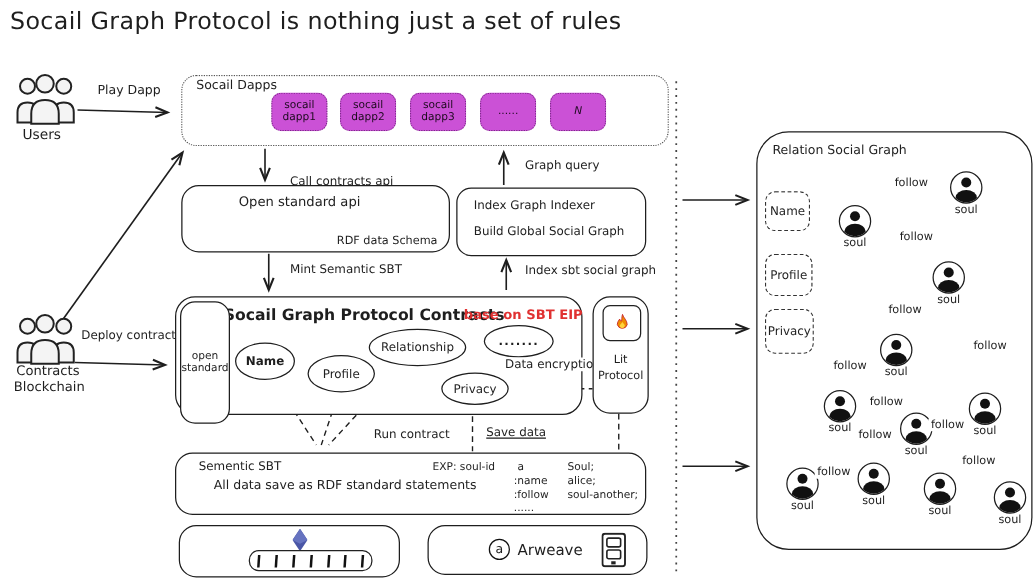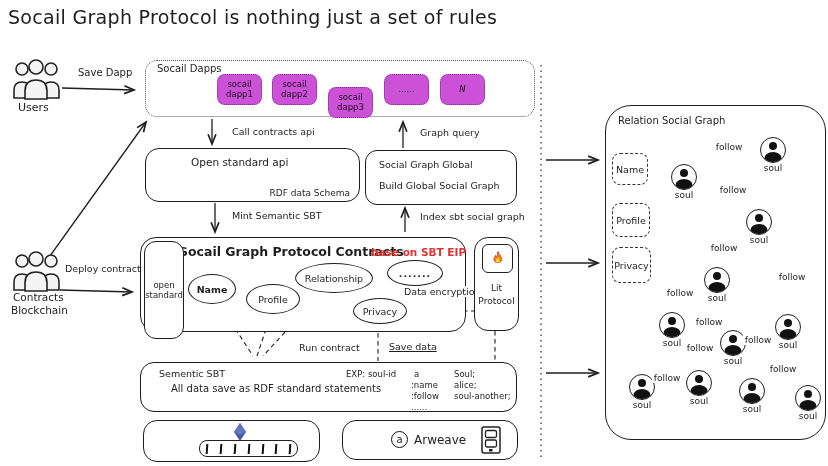--- a/index.html
+++ b/index.html
@@ -92,56 +92,56 @@
     <g fill="#f4f4f4" stroke="#222" stroke-width="1.6">
       <circle cx="12" cy="11" r="6"></circle>
         <path d="M4 40 L4 32 Q4 24 12 24 Q20 24 20 32 L20 40 Z"></path>
       <circle cx="41" cy="11" r="6"></circle>
         <path d="M33 40 L33 32 Q33 24 41 24 Q49 24 49 32 L49 40 Z"></path>
       <circle cx="26" cy="9" r="7"></circle>
         <path d="M15 41 L15 33 Q15 22 26 22 Q37 22 37 33 L37 41 Z"></path>
     </g>
   </svg>
   <div class="lbl" style="left:18px;top:101px;font-size:11px;">Users</div>
-  <div class="lbl" style="left:78px;top:67px;font-size:10px;">Save Dapp</div>
+  <div class="lbl" style="left:78px;top:67px;font-size:10px;">Play Dapp</div>
 
   <svg class="overlay" style="left:10px;top:250px;z-index:2" width="52" height="42" viewBox="0 0 52 42">
     <g fill="#f4f4f4" stroke="#222" stroke-width="1.6">
       <circle cx="12" cy="11" r="6"></circle>
         <path d="M4 40 L4 32 Q4 24 12 24 Q20 24 20 32 L20 40 Z"></path>
       <circle cx="41" cy="11" r="6"></circle>
         <path d="M33 40 L33 32 Q33 24 41 24 Q49 24 49 32 L49 40 Z"></path>
       <circle cx="26" cy="9" r="7"></circle>
         <path d="M15 41 L15 33 Q15 22 26 22 Q37 22 37 33 L37 41 Z"></path>
     </g>
   </svg>
   <div class="lbl" style="left:13px;top:291px;font-size:10.5px;">Contracts</div>
   <div class="lbl" style="left:11px;top:304px;font-size:10.5px;">Blockchain</div>
   <div class="lbl chip" style="left:63px;top:263px;font-size:9.5px;">Deploy contracts</div>
 
   <div class="box dotted" style="left:145px;top:60px;width:390px;height:57px;border-radius:12px;"></div>
   <div class="lbl" style="left:157px;top:63px;font-size:10px;">Socail Dapps</div>
   <div class="dapp" style="left:217px;top:74px;">socail dapp1</div>
   <div class="dapp" style="left:272px;top:74px;">socail dapp2</div>
-  <div class="dapp" style="left:328px;top:74px;margin-top:13px;">socail dapp3</div>
+  <div class="dapp" style="left:328px;top:74px;">socail dapp3</div>
   <div class="dapp" style="left:384px;top:74px;">......</div>
   <div class="dapp" style="left:440px;top:74px;font-style:italic;">N</div>
 
-  <div class="lbl chip" style="left:230px;top:126px;font-size:9.5px;text-align:right;">Call contracts api</div>
+  <div class="lbl chip" style="left:230px;top:140px;font-size:9.5px;text-align:right;">Call contracts api</div>
   <div class="lbl chip" style="left:418px;top:127px;font-size:9.5px;">Graph query</div>
   <div class="lbl chip" style="left:230px;top:210px;font-size:9.5px;">Mint Semantic SBT</div>
   <div class="lbl chip" style="left:418px;top:211px;font-size:9.5px;">Index sbt social graph</div>
 
   <div class="box" style="left:145px;top:148px;width:215px;height:54px;">
     <div class="lbl" style="left:45px;top:7px;font-size:10.5px;">Open standard api</div>
     <div class="lbl" style="right:9px;bottom:3px;font-size:9px;">RDF data Schema</div>
   </div>
 
   <div class="box" style="left:365px;top:150px;width:152px;height:55px;border-radius:12px;">
-    <div class="lbl" style="left:13px;top:8px;font-size:9.5px;">Social Graph Global</div>
+    <div class="lbl" style="left:13px;top:8px;font-size:9.5px;">Index Graph Indexer</div>
     <div class="lbl" style="left:13px;top:29px;font-size:9.5px;">Build Global Social Graph</div>
   </div>
 
   <div class="box" style="left:140px;top:237px;width:326px;height:95px;border-radius:16px;">
     <div class="lbl" style="left:38px;top:6px;font-size:12.5px;font-weight:600;">Socail Graph Protocol Contracts</div>
     <div class="lbl red" style="left:230px;top:8px;font-size:10.5px;">base on SBT EIP</div>
     <div class="box" style="left:3px;top:3px;width:40px;height:98px;border-radius:12px;border-width:1.4px;
          display:flex;align-items:center;justify-content:center;text-align:center;font-size:8.5px;line-height:1.2;">open standard</div>
   </div>
   <div class="ellipse" style="left:188px;top:274px;width:48px;height:30px;font-weight:600;">Name</div>

